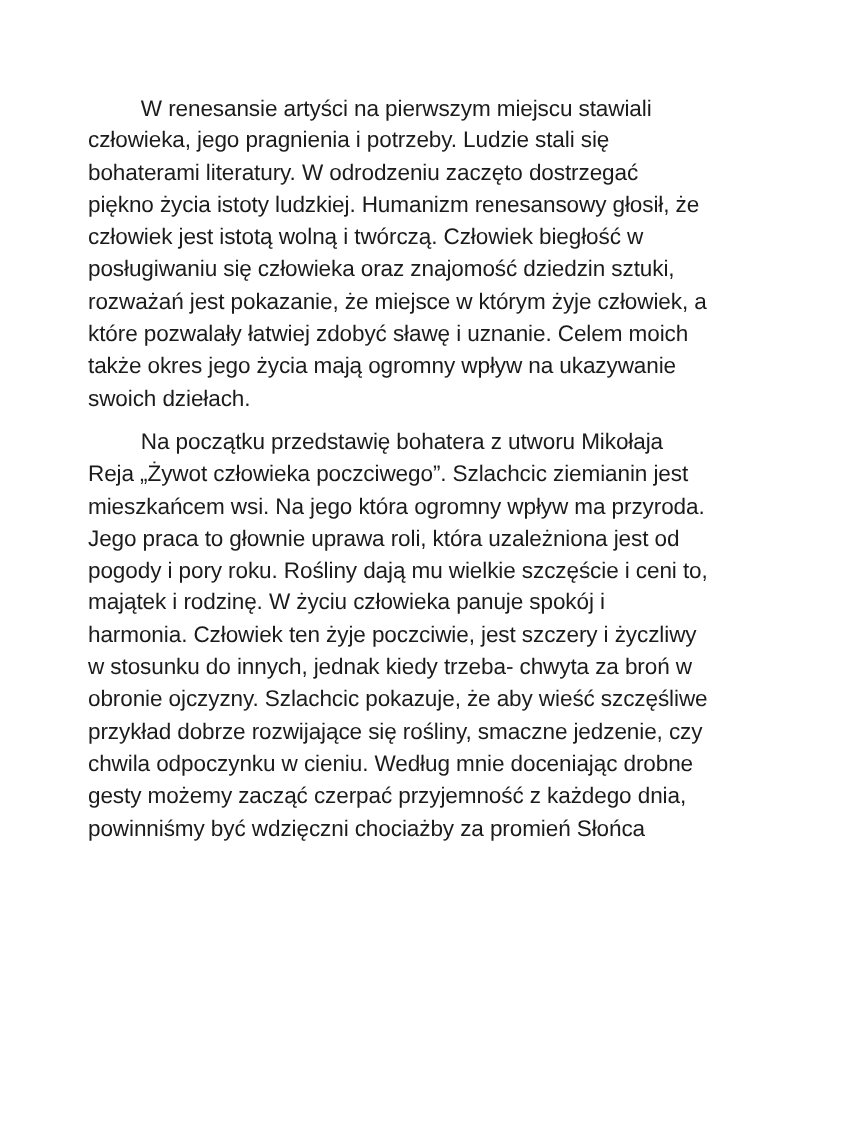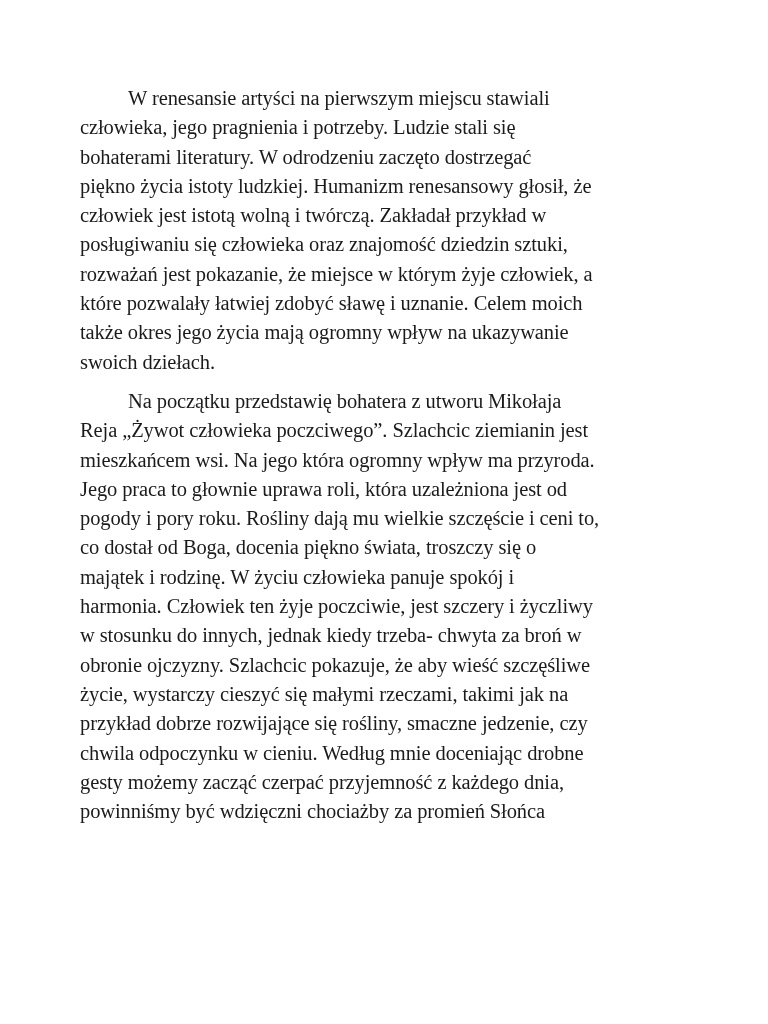--- a/index.html
+++ b/index.html
@@ -6,21 +6,21 @@
     margin: 0;
     padding: 0;
     background: #ffffff;
   }
   .page {
     position: relative;
     width: 768px;
     height: 1024px;
     background: #ffffff;
     overflow: hidden;
-    font-family: Liberation Serif, serif;
+    font-family: Liberation Sans, sans-serif;
     color: #1b1b1b;
   }
   .text-block {
     position: absolute;
     top: 84px;
     left: 80px;
     width: 620px;
   }
   .paragraph {
     margin: 0 0 10px 0;
@@ -39,38 +39,36 @@
 <body>
 
 <div class="page" style="background: rgb(255, 255, 255); color: rgb(27, 27, 27);">
   <div class="text-block">
 
   <div class="paragraph">
         <div class="text-line first-line">W renesansie artyści na pierwszym miejscu stawiali</div>
         <div class="text-line">człowieka, jego pragnienia i potrzeby. Ludzie stali się</div>
         <div class="text-line">bohaterami literatury. W odrodzeniu zaczęto dostrzegać</div>
         <div class="text-line">piękno życia istoty ludzkiej. Humanizm renesansowy głosił, że</div>
-        <div class="text-line">człowiek jest istotą wolną i twórczą. Zakładał przykład w</div>
+        <div class="text-line">człowiek jest istotą wolną i twórczą. Człowiek biegłość w</div>
         <div class="text-line">posługiwaniu się człowieka oraz znajomość dziedzin sztuki,</div>
         <div class="text-line">rozważań jest pokazanie, że miejsce w którym żyje człowiek, a</div>
         <div class="text-line">które pozwalały łatwiej zdobyć sławę i uznanie. Celem moich</div>
         <div class="text-line">także okres jego życia mają ogromny wpływ na ukazywanie</div>
         <div class="text-line">swoich dziełach.</div>
       </div>
       <div class="paragraph">
         <div class="text-line first-line">Na początku przedstawię bohatera z utworu Mikołaja</div>
         <div class="text-line">Reja „Żywot człowieka poczciwego”. Szlachcic ziemianin jest</div>
         <div class="text-line">mieszkańcem wsi. Na jego która ogromny wpływ ma przyroda.</div>
         <div class="text-line">Jego praca to głownie uprawa roli, która uzależniona jest od</div>
         <div class="text-line">pogody i pory roku. Rośliny dają mu wielkie szczęście i ceni to,</div>
-        <div class="text-line">co dostał od Boga, docenia piękno świata, troszczy się o</div>
         <div class="text-line">majątek i rodzinę. W życiu człowieka panuje spokój i</div>
         <div class="text-line">harmonia. Człowiek ten żyje poczciwie, jest szczery i życzliwy</div>
         <div class="text-line">w stosunku do innych, jednak kiedy trzeba- chwyta za broń w</div>
         <div class="text-line">obronie ojczyzny. Szlachcic pokazuje, że aby wieść szczęśliwe</div>
-        <div class="text-line">życie, wystarczy cieszyć się małymi rzeczami, takimi jak na</div>
         <div class="text-line">przykład dobrze rozwijające się rośliny, smaczne jedzenie, czy</div>
         <div class="text-line">chwila odpoczynku w cieniu. Według mnie doceniając drobne</div>
         <div class="text-line">gesty możemy zacząć czerpać przyjemność z każdego dnia,</div>
         <div class="text-line">powinniśmy być wdzięczni chociażby za promień Słońca</div>
       </div>
     </div>
 </div>
 
 </body></html>

